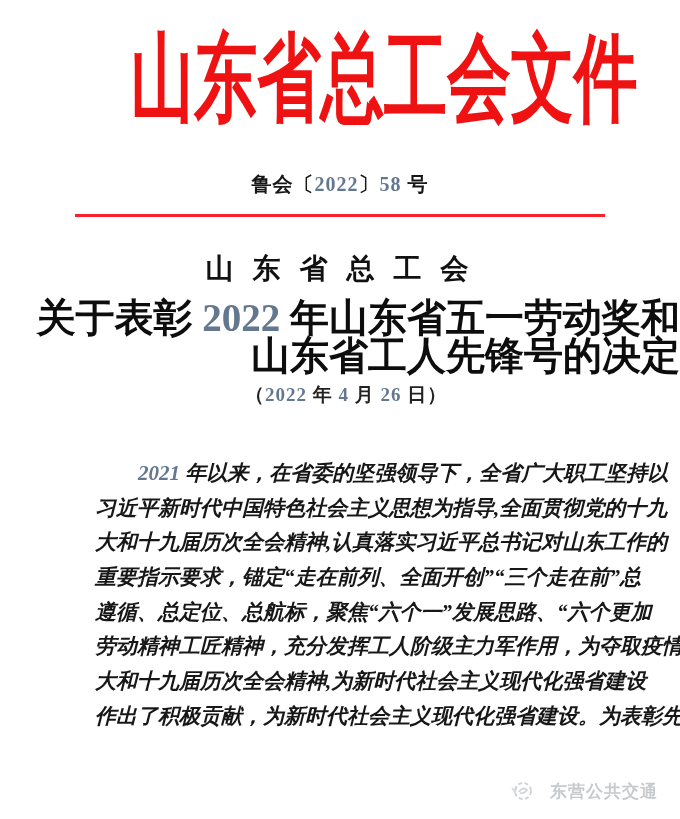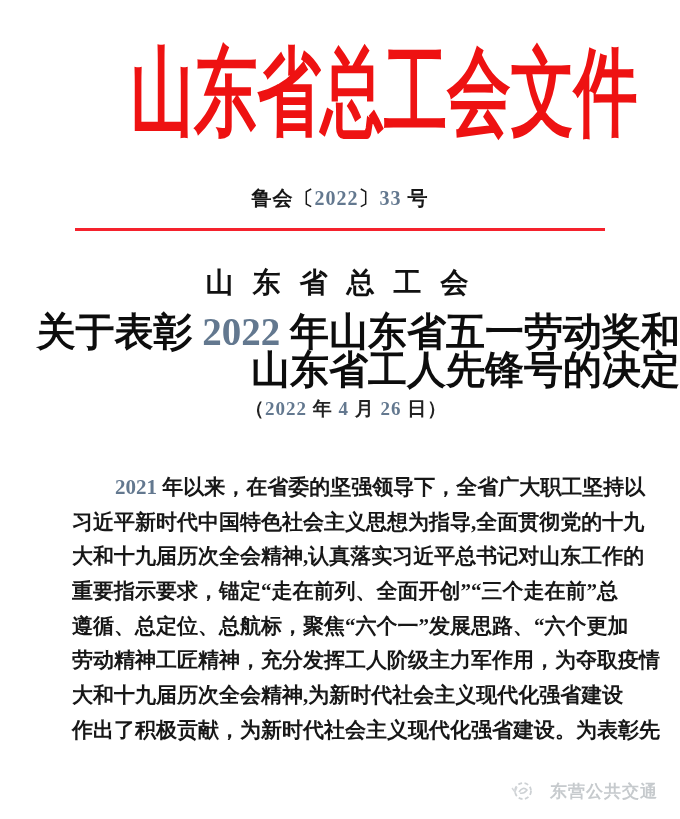--- a/index.html
+++ b/index.html
@@ -7,21 +7,21 @@
     position: relative;
     width: 680px;
     height: 819px;
     background: #ffffff;
     overflow: hidden;
     font-family: "Liberation Serif", "DejaVu Serif", serif;
     color: #1b1b1b;
   }
   
   .org-title-wrap {
-    margin-top: 41px;
+    margin-top: 27px;
     text-align: right;
     line-height: 104px;
     height: 104px;
     font-family: Liberation Serif, serif;
   }
   .org-title {
     display: inline-block;
     font-size: 96px;
     font-weight: bold;
     color: #ee1212;
@@ -70,24 +70,25 @@
     text-align: center;
     font-size: 19px;
     font-weight: bold;
     line-height: 24px;
     letter-spacing: 1px;
     color: #222222;
     padding-left: 12px;
   }
   
   .body-block {
-    margin: 49px 62px 0 72px;
+    margin: 49px 62px 0 95px;
     font-size: 21px;
     font-weight: bold;
     color: #171717;
+    font-style: italic;
   }
   .body-line {
     line-height: 34.7px;
     height: 34.7px;
     text-align: justify;
     text-align-last: justify;
     white-space: nowrap;
   }
   .body-line.indent { padding-left: 43px; }
   .num { color: #63788f; }
@@ -109,21 +110,21 @@
 </style>
 </head>
 <body>
 
 <div class="page">
 
   <div class="org-title-wrap">
     <span class="org-title">山东省总工会文件</span>
   </div>
 
-  <div class="doc-number"><span>鲁会〔</span><span class="num">2022</span><span>〕</span><span class="num">33</span><span> 号</span></div>
+  <div class="doc-number"><span>鲁会〔</span><span class="num">2022</span><span>〕</span><span class="num">58</span><span> 号</span></div>
 
   <hr class="divider">
 
   <div class="title-line1">山 东 省 总 工 会</div>
 
   <div class="title-main">
     <div><span>关于表彰 </span><span class="num">2022</span><span> 年山东省五一劳动奖和</span></div>
     <div>山东省工人先锋号的决定</div>
   </div>
 

